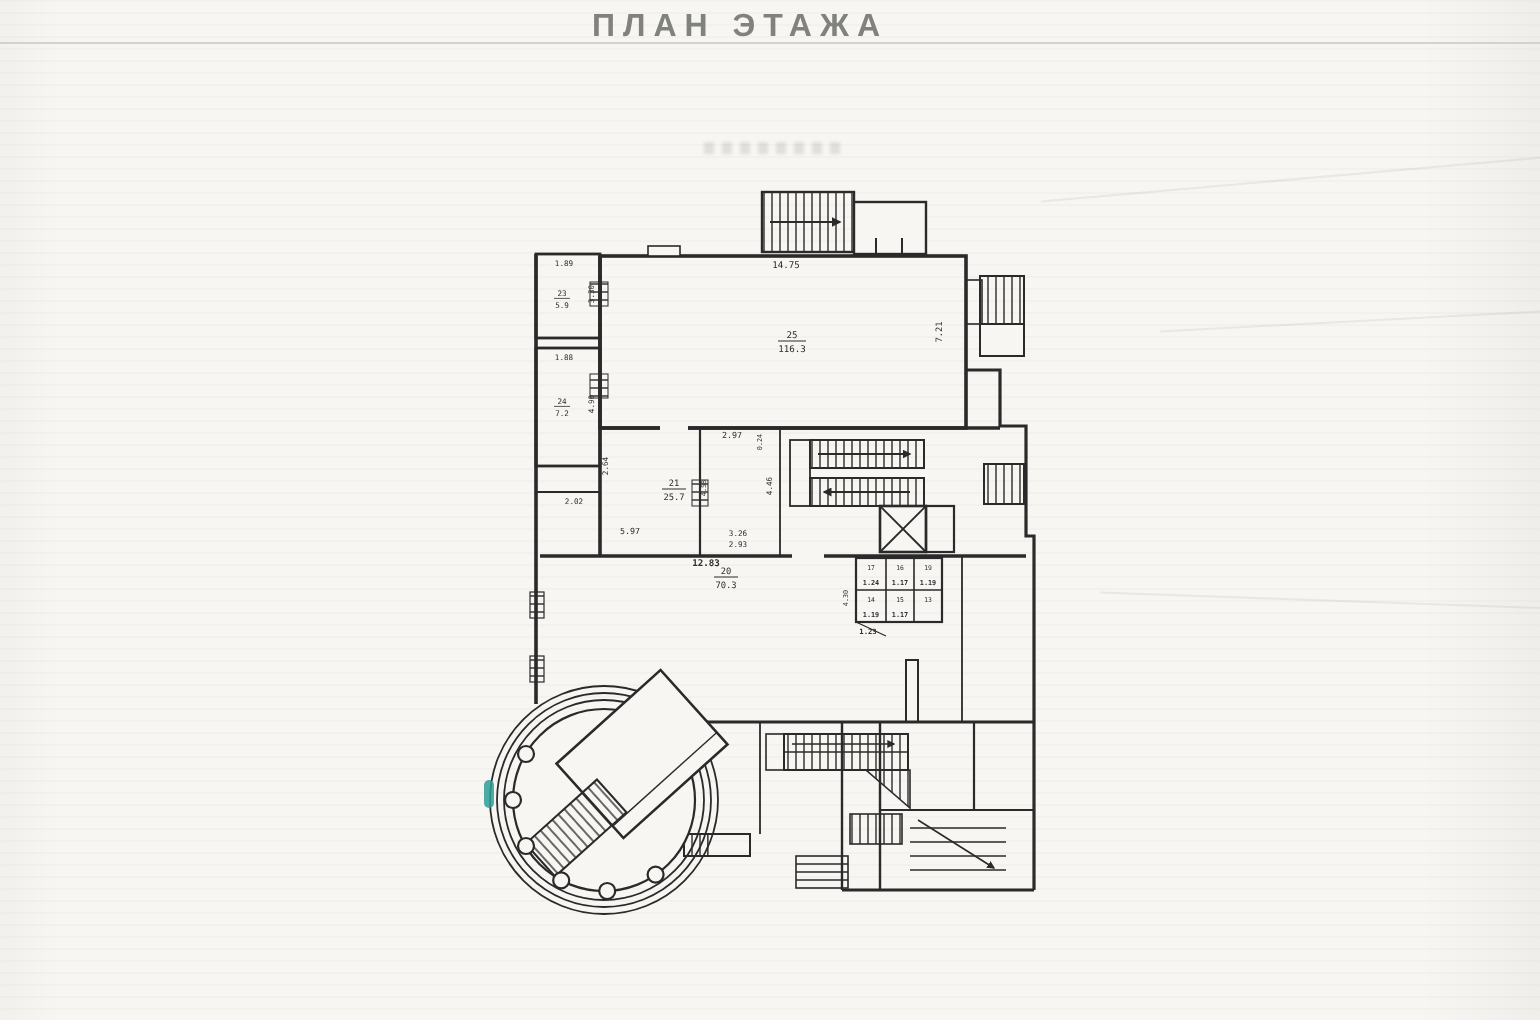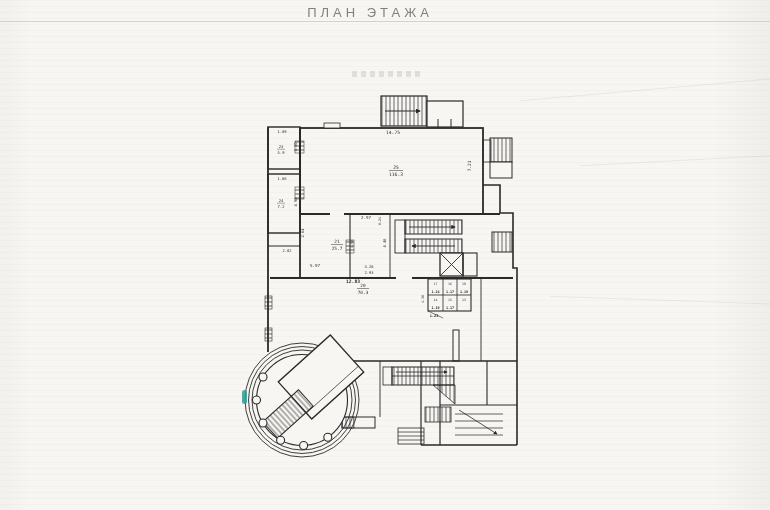--- a/index.html
+++ b/index.html
@@ -10,22 +10,22 @@
   }
   .page::before{
     content:"";position:absolute;inset:0;pointer-events:none;
     background:repeating-linear-gradient(180deg,
       rgba(90,90,95,0.030) 0 1px, rgba(0,0,0,0) 1px 6px),
       linear-gradient(90deg, rgba(0,0,0,0.02) 0 6px, rgba(0,0,0,0) 30px),
       linear-gradient(270deg, rgba(0,0,0,0.03) 0 4px, rgba(0,0,0,0) 60px);
   }
   .title{
     position:absolute;top:5px;left:0;width:740px;text-align:center;
-    font-family:"Liberation Sans",sans-serif;font-size:13px;
-    letter-spacing:4px;color:#81817d;font-weight:normal;
+    font-family:"Liberation Sans",sans-serif;font-size:16px;
+    letter-spacing:4px;color:#81817d;font-weight:bold;
   }
   .rule{position:absolute;top:21px;left:0;width:770px;border-top:1px solid #d3d2cc;}
   .streak{position:absolute;background:rgba(110,110,115,0.10);pointer-events:none;}
   .s1{top:88px;right:-30px;width:280px;height:1px;transform:rotate(-5deg);}
   .s2{top:160px;right:-10px;width:200px;height:1px;transform:rotate(-3deg);}
   .s3{top:300px;right:-20px;width:240px;height:1px;transform:rotate(2deg);}
   .smudge{position:absolute;top:71px;left:352px;width:70px;height:6px;
     background:repeating-linear-gradient(90deg, rgba(120,120,115,.18) 0 5px, transparent 5px 9px);
     filter:blur(0.7px);}
   svg{position:absolute;top:0;left:0;}

